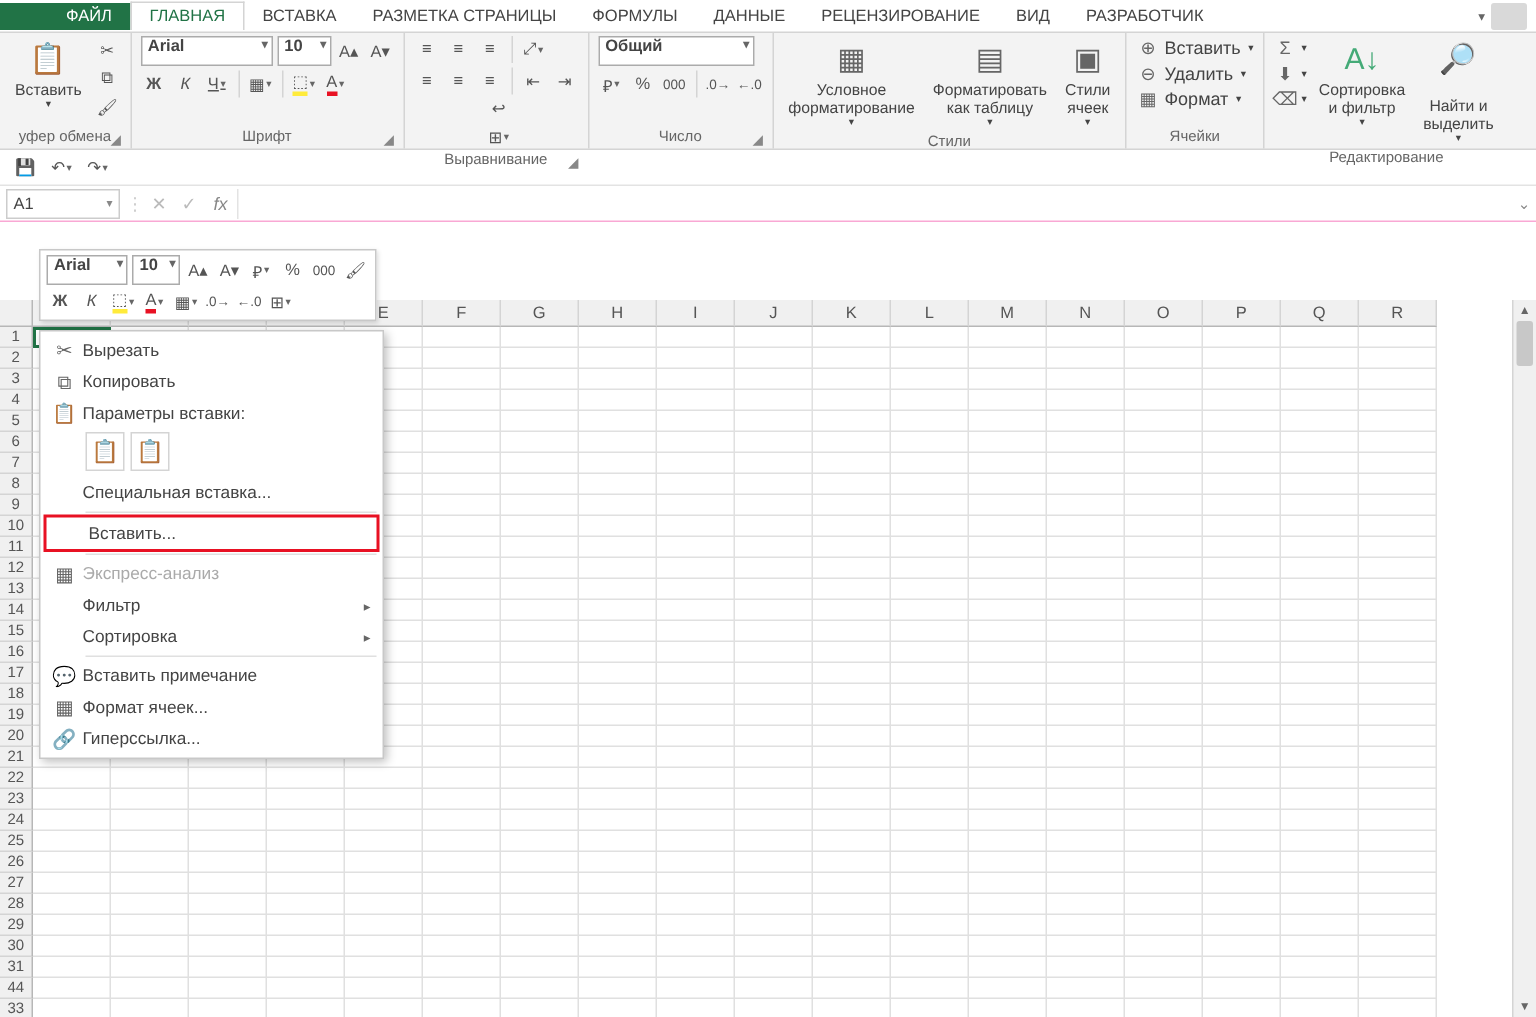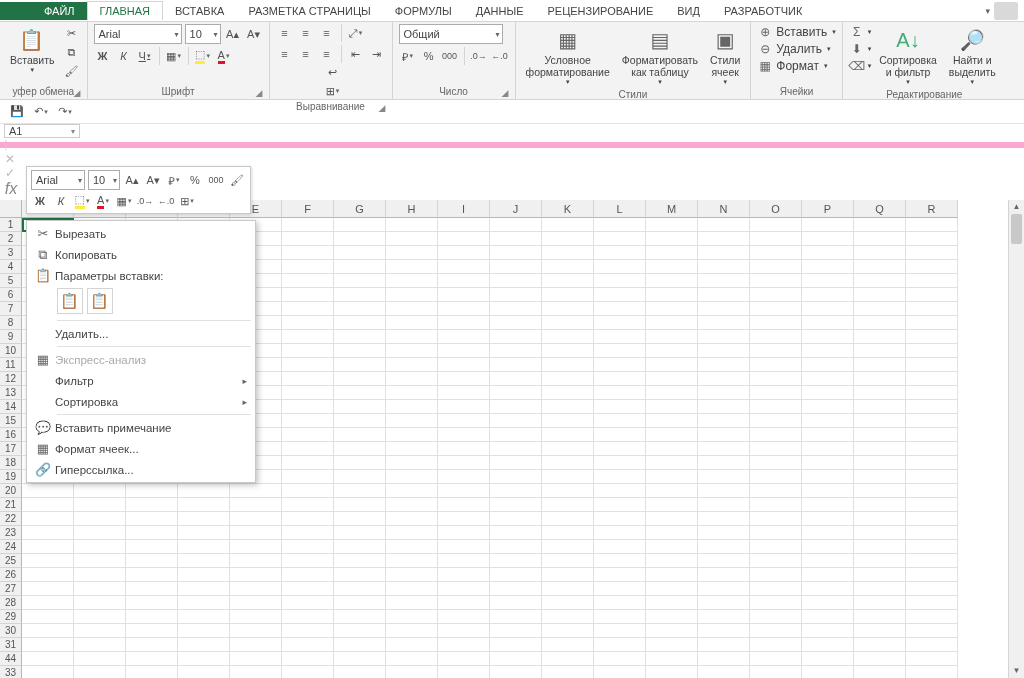--- a/index.html
+++ b/index.html
@@ -20,34 +20,34 @@
 .group-body { display: flex; flex: 1; align-items: flex-start; gap: 4px; }
 .group-label { text-align: center; font-size: 10px; color: #666; padding: 1px 0 2px 0; position: relative; }
 .group-label .dlg { position: absolute; right: 0; bottom: 1px; font-size: 9px; color: #888; }
 
 .btn { display: flex; flex-direction: column; align-items: center; justify-content: center; padding: 2px 4px; cursor: pointer; font-size: 10.5px; color: #444; line-height: 1.15; text-align: center; }
 .icon-lg { width: 28px; height: 28px; display: flex; align-items: center; justify-content: center; font-size: 20px; color: #666; }
 .icon-sm { width: 16px; height: 16px; display: inline-flex; align-items: center; justify-content: center; font-size: 12px; color: #666; }
 
 .stack { display: flex; flex-direction: column; gap: 1px; }
 .row { display: flex; align-items: center; gap: 3px; }
-.combo { border: 1px solid #ababab; background: #fff; font-size: 11px; height: 20px; display: flex; align-items: center; padding: 0 2px 0 4px; }
+.combo { border: 1px solid #ababab; background: #fff; font-size: 11px; height: 20px; display: flex; align-items: flex-start; padding: 0 2px 0 4px; font-weight: bold; }
 .combo .dd { margin-left: auto; font-size: 8px; color: #666; padding-left: 4px; }
 .mini-btn { width: 18px; height: 18px; display: flex; align-items: center; justify-content: center; cursor: pointer; font-size: 11px; color: #555; border: 1px solid transparent; }
 .mini-btn.dd::after { content: "▾"; font-size: 7px; margin-left: 1px; color: #666; }
 .sep { width: 1px; height: 18px; background: #d4d4d4; margin: 0 2px; }
 
 
 .qat { display: flex; align-items: center; gap: 6px; padding: 3px 8px; background: #fff; border-bottom: 1px solid #e3e3e3; height: 24px; }
 
 
-.formula-bar { display: flex; height: 24px; border-bottom: 6px solid #f9a8d4; background: #fff; flex-direction: column; }
+.formula-bar { display: flex; align-items: center; height: 24px; border-bottom: 1px solid #f9a8d4; background: #fff; }
 .name-box { width: 76px; border: 1px solid #ccc; height: 20px; margin: 0 4px; display: flex; align-items: center; padding: 0 4px; font-size: 11px; }
 .name-box .dd { margin-left: auto; font-size: 8px; color: #888; }
-.fx-btn { width: 22px; text-align: center; color: #888; font-style: italic; font-size: 16px; }
+.fx-btn { width: 22px; text-align: center; color: #888; font-style: italic; font-size: 12px; }
 .fx-cancel, .fx-ok { width: 20px; text-align: center; color: #bbb; }
 .formula-input { flex: 1; border-left: 1px solid #e3e3e3; height: 20px; padding: 0 6px; }
 .formula-expand { width: 16px; text-align: center; color: #888; font-size: 10px; }
 
 
 .mini-toolbar { position: absolute; left: 26px; top: 166px; background: #fff; border: 1px solid #c8c8c8; box-shadow: 1px 1px 3px rgba(0,0,0,.15); padding: 2px; z-index: 50; }
 .mini-toolbar .row { padding: 1px 2px; }
 
 
 .grid-wrap { position: absolute; left: 0; top: 200px; right: 0; bottom: 0; display: flex; }
@@ -254,21 +254,21 @@
           </div>
       </div>
       <div class="btn">
           <span class="icon-lg" style="color:#4a7;">A↓</span>
           <span style="white-space:pre;">Сортировка
 и фильтр</span>
           <span style="font-size:7px;">▾</span>
         </div>
       <div class="btn">
           <span class="icon-lg">🔎</span>
-          <span style="white-space:pre;">Найти и
+          <span style="white-space:pre;margin-top:11px;">Найти и
 выделить</span>
           <span style="font-size:7px;">▾</span>
         </div>
     </div>
     <div class="group-label">Редактирование</div>
   </div>
 </div>
 
 <div class="qat">
   <span class="mini-btn">💾</span>
@@ -1061,25 +1061,31 @@
       <span>Копировать</span>
     </div>
   <div class="cm-item" style="cursor:default;">
       <span class="cm-icon">📋</span>
       <span>Параметры вставки:</span>
     </div>
   <div class="cm-paste-row">
     <div class="cm-paste-btn">📋</div>
     <div class="cm-paste-btn">📋</div>
   </div>
-  <div class="cm-sep"></div>
   <div class="cm-item">
       <span class="cm-icon"></span>
-      <span>Удалить...</span>
-    </div>
+      <span>Специальная вставка...</span>
+    </div>
+  <div class="cm-sep"></div>
+  <div class="cm-highlight">
+    <div class="cm-item">
+        <span class="cm-icon"></span>
+        <span>Вставить...</span>
+      </div>
+  </div>
   <div class="cm-sep"></div>
   <div class="cm-item disabled">
       <span class="cm-icon">▦</span>
       <span>Экспресс-анализ</span>
     </div>
   <div class="cm-item">
       <span class="cm-icon"></span>
       <span>Фильтр</span>
       <span class="arrow">▸</span>
     </div>

